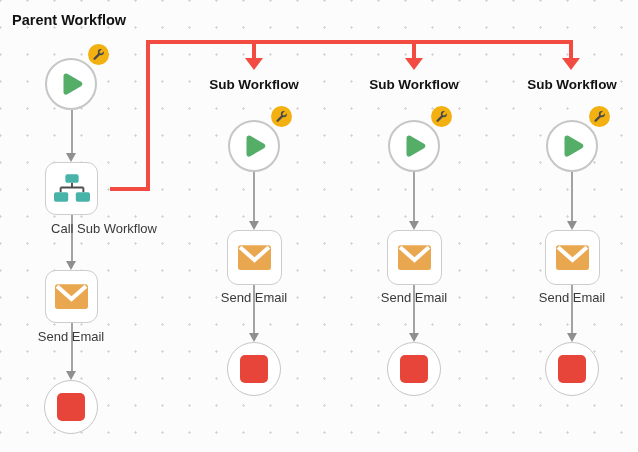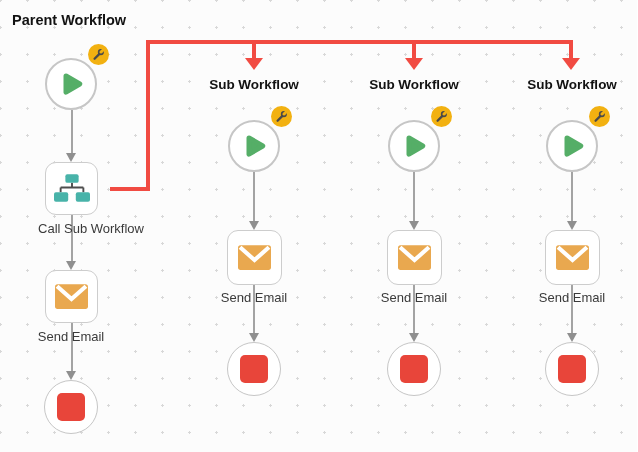--- a/index.html
+++ b/index.html
@@ -84,21 +84,21 @@
   <div class="ghead" style="left:66px;top:153px;"></div>
 
   <div class="square-node sq53" style="left:45px;top:162px;">
     <svg width="36" height="33" viewBox="0 0 38 34">
       <path d="M19 11 V16 M7 16 H31 M7 16 V21 M31 16 V21" stroke="#4d4d4d" stroke-width="2" fill="none"></path>
       <rect x="12" y="2" width="14" height="9" rx="2" fill="#48b3a9"></rect>
       <rect x="0" y="21" width="15" height="10" rx="2" fill="#48b3a9"></rect>
       <rect x="23" y="21" width="15" height="10" rx="2" fill="#48b3a9"></rect>
     </svg>
   </div>
-  <div class="node-label" style="left:1px;top:221px;padding-left:20px;">Call Sub Workflow</div>
+  <div class="node-label" style="left:14px;top:221px;padding-left:20px;">Call Sub Workflow</div>
 
   <div class="gstem" style="left:70.5px;top:215px;height:46px;"></div>
   <div class="ghead" style="left:66px;top:261px;"></div>
 
   <div class="square-node sq53" style="left:45px;top:270px;">
     <svg width="33" height="25" viewBox="0 0 32 24">
       <rect x="0" y="0" width="32" height="24" rx="2.5" fill="#e9a84f"></rect>
       <path d="M2 2 L16 14.5 L30 2" stroke="#ffffff" stroke-width="4" fill="none"></path>
     </svg>
   </div>

